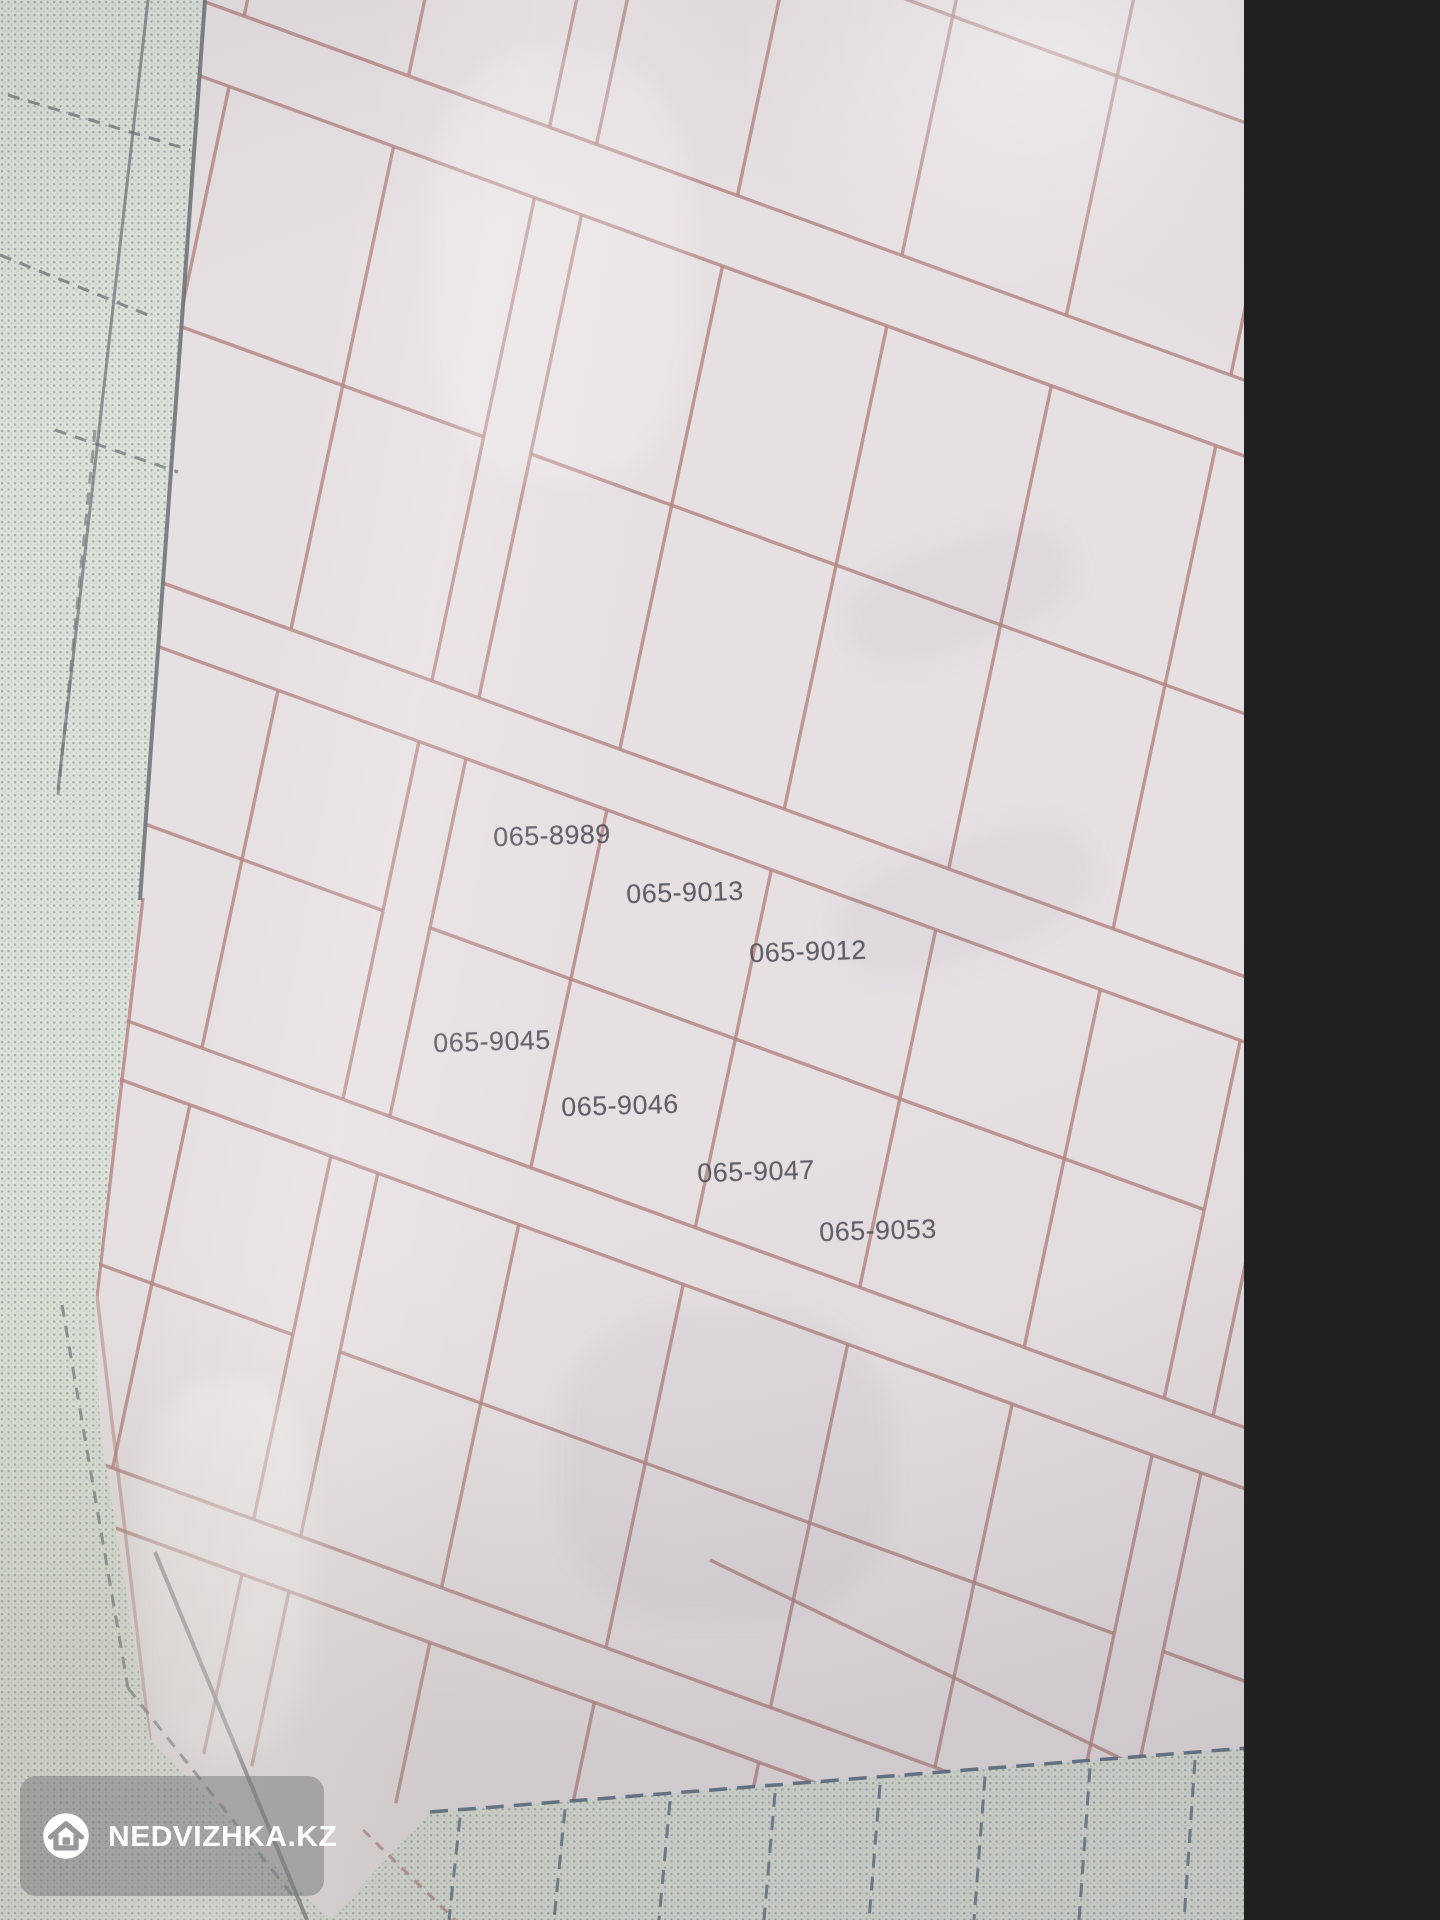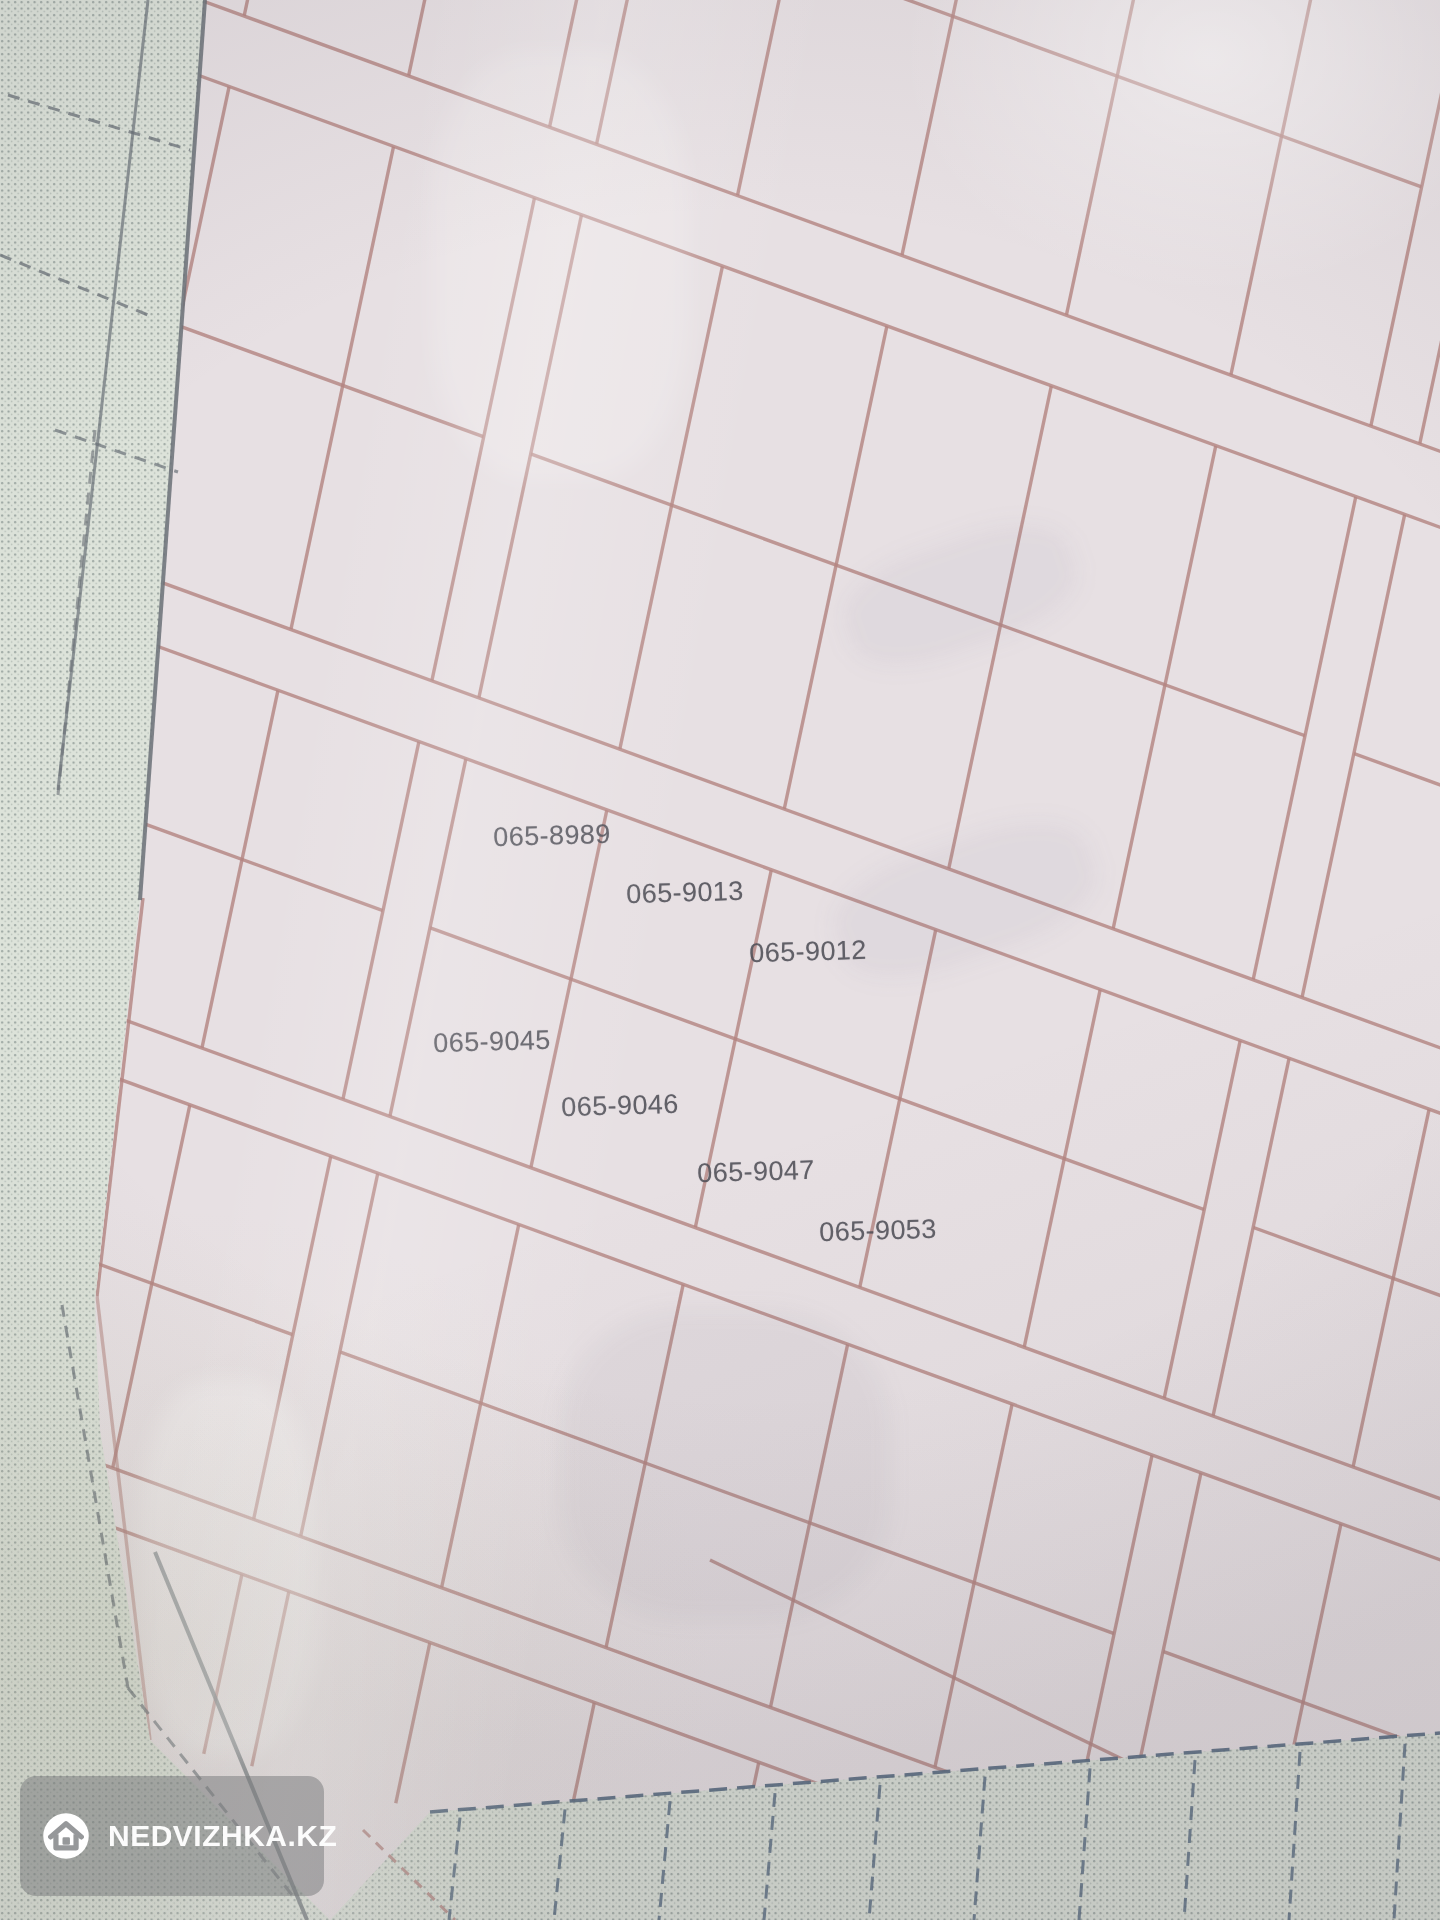--- a/index.html
+++ b/index.html
@@ -1,18 +1,18 @@
 <!DOCTYPE html>
 <html><head>
 <meta charset="utf-8">
 <style>
   html,body{margin:0;padding:0;background:#202022;}
   .photo{
     position:relative;
-    width:1440px;height:1920px;
+    width:1244px;height:1920px;
     overflow:hidden;
     background:#e7e0e3;
     font-family:"Liberation Sans", sans-serif;
   }
   .photo svg.mapsvg{position:absolute;left:0;top:0;z-index:0;}
   .smudge{position:absolute;z-index:1;border-radius:38%;filter:blur(11px);pointer-events:none;}
   .labels{position:absolute;left:0;top:0;width:100%;height:100%;z-index:2;pointer-events:none;}
   .parcel-label{
     position:absolute;
     transform:translate(-50%,-50%) rotate(-1.6deg);

